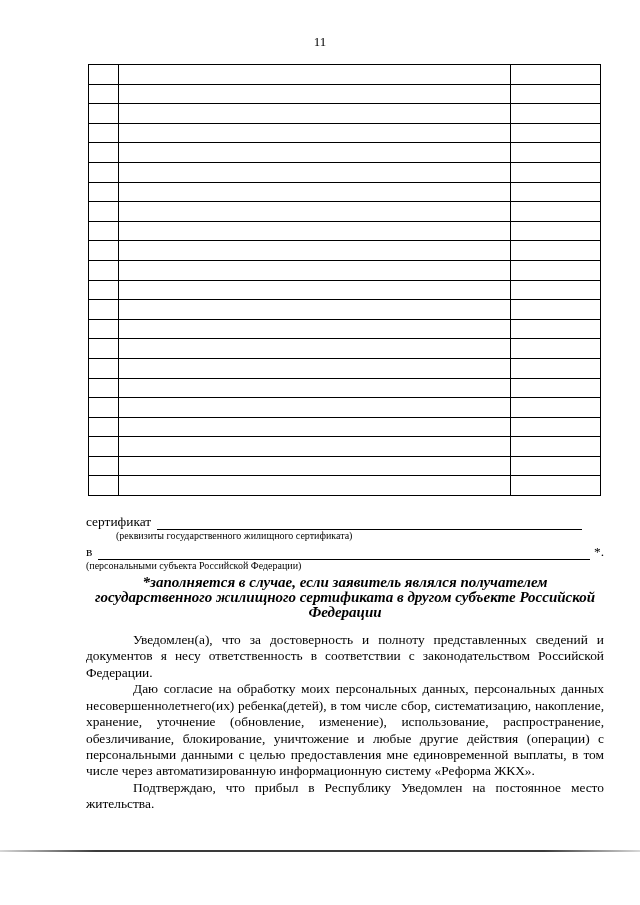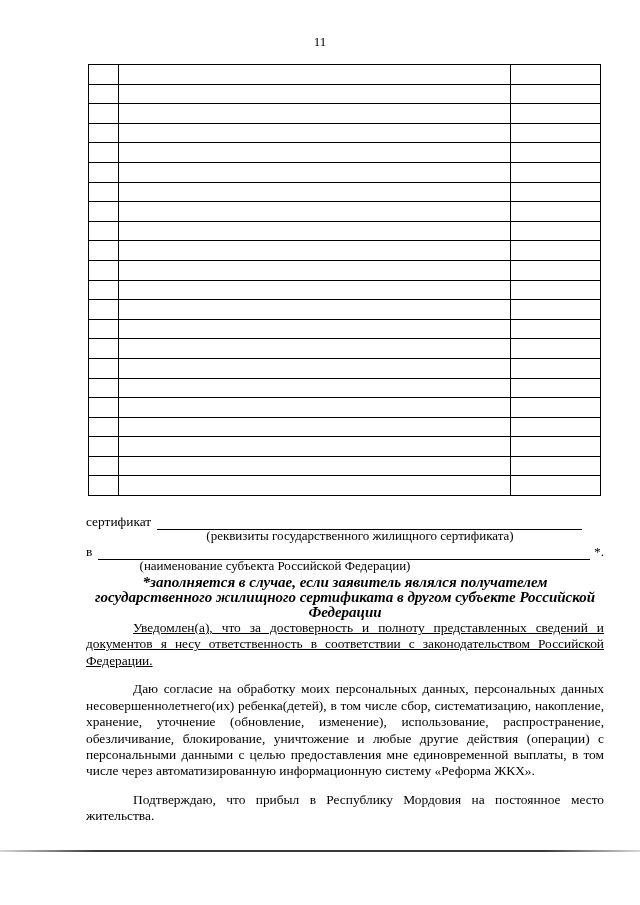--- a/index.html
+++ b/index.html
@@ -58,41 +58,40 @@
   .u-line {
     flex: 1;
     border-bottom: 1px solid #000000;
     height: 15px;
   }
   .star-suffix {
     white-space: nowrap;
     padding-left: 4px;
   }
   .caption {
-    font-size: 13px;
+    font-size: 10px;
     line-height: 12px;
-    text-align: center;
   }
   .caption.cert { padding-left: 30px; }
   .caption.subj { padding-right: 140px; }
   .footnote {
     margin-top: 3px;
     font-size: 15px;
     line-height: 15px;
     font-style: italic;
     font-weight: bold;
     text-align: center;
   }
   .para {
-    margin-top: 12px;
+    margin-top: 0;
     margin-bottom: 0;
     text-align: justify;
     text-indent: 47px;
   }
-  .para.first { margin-top: 0; text-decoration: underline; }
+  .para.first { margin-top: 12px; }
   .scan-edge-bottom {
     position: absolute;
     left: 0;
     bottom: 0;
     width: 100%;
     height: 2px;
     background: linear-gradient(to right, #d8d8d8, #3a3a3a 15%, #3a3a3a 85%, #d8d8d8);
   }
 </style>
 </head>
@@ -226,27 +225,27 @@
     </div>
 
     <div class="caption cert">(реквизиты государственного жилищного сертификата)</div>
 
     <div class="field-row">
       <span class="field-label">в</span>
       <span class="u-line"></span>
       <span class="star-suffix">*.</span>
     </div>
 
-    <div class="caption subj">(наименование субъекта Российской Федерации)</div>
+    <div class="caption subj">(персональными субъекта Российской Федерации)</div>
 
     <div class="footnote">*заполняется в случае, если заявитель являлся получателем государственного жилищного сертификата в другом субъекте Российской Федерации</div>
 
     <p class="para first">Уведомлен(а), что за достоверность и полноту представленных сведений и документов я несу ответственность в соответствии с законодательством Российской Федерации.</p>
 
     <p class="para">Даю согласие на обработку моих персональных данных, персональных данных несовершеннолетнего(их) ребенка(детей), в том числе сбор, систематизацию, накопление, хранение, уточнение (обновление, изменение), использование, распространение, обезличивание, блокирование, уничтожение и любые другие действия (операции) с персональными данными с целью предоставления мне единовременной выплаты, в том числе через автоматизированную информационную систему «Реформа ЖКХ».</p>
 
-    <p class="para">Подтверждаю, что прибыл в Республику Мордовия на постоянное место жительства.</p>
+    <p class="para">Подтверждаю, что прибыл в Республику Уведомлен на постоянное место жительства.</p>
 
   </div>
 
   <div class="scan-edge-bottom"></div>
 
 </div>
 
 </body></html>

